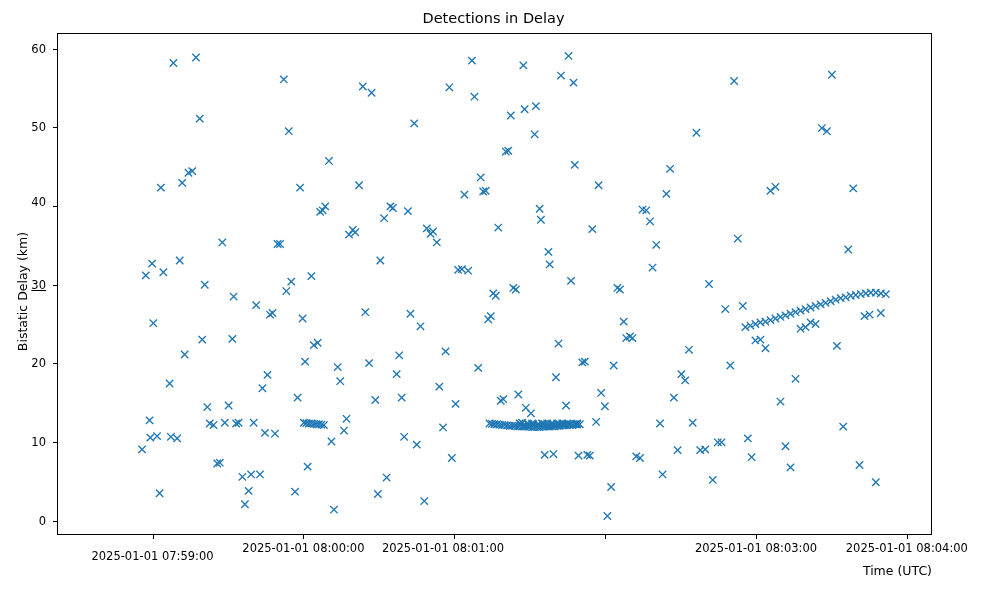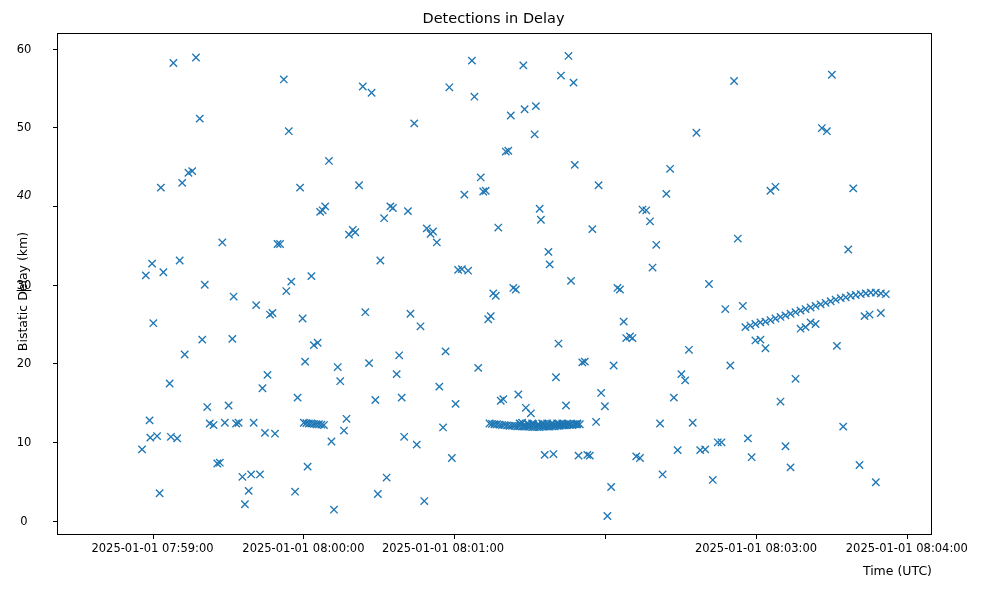--- a/index.html
+++ b/index.html
@@ -22,21 +22,21 @@
     width:875px;height:502px;
     border:1px solid #000000;
     box-sizing:border-box;
     background:#ffffff;
     overflow:hidden;
   }
   #plotlayer{position:absolute;left:0;top:0;width:100%;height:100%;}
   #ylabels{position:absolute;left:0;top:0;width:987px;height:590px;}
   .ytick-label{
     position:absolute;font-size:11.5px;color:#000000;
-    text-align:center;width:44px;left:2px;transform:translateY(-50%);
+    text-align:right;width:44px;left:2px;transform:translateY(-50%);
   }
   .ytick-mark{
     position:absolute;left:53px;width:4px;height:1px;background:#000000;
   }
   .xtick-label{
     position:absolute;font-size:11.5px;color:#000000;
     text-align:center;width:170px;transform:translateX(-50%);
     top:541px;white-space:nowrap;
   }
   .xtick-mark{
@@ -62,27 +62,27 @@
 
   <div id="ylabels">
       <div class="ytick-label" style="top: 520.837px;">0</div>
       <div class="ytick-mark" style="top: 520.837px;"></div>
       <div class="ytick-label" style="top: 442.154px;">10</div>
       <div class="ytick-mark" style="top: 442.154px;"></div>
       <div class="ytick-label" style="top: 363.47px;">20</div>
       <div class="ytick-mark" style="top: 363.47px;"></div>
       <div class="ytick-label" style="top: 284.787px; text-decoration: underline;">30</div>
       <div class="ytick-mark" style="top: 284.787px;"></div>
-      <div class="ytick-label" style="top: 195px; font-style: italic;">40</div>
+      <div class="ytick-label" style="top: 202px;">40</div>
       <div class="ytick-mark" style="top: 206.103px;"></div>
       <div class="ytick-label" style="top: 127.42px;">50</div>
       <div class="ytick-mark" style="top: 127.42px;"></div>
       <div class="ytick-label" style="top: 48.7367px;">60</div>
       <div class="ytick-mark" style="top: 48.7367px;"></div>
-      <div class="xtick-label" style="left: 152.546px;">2025-01-01 07:59:00</div>
+      <div class="xtick-label" style="left: 152.546px; margin-top: 8px;">2025-01-01 07:59:00</div>
       <div class="xtick-mark" style="left: 152.546px;"></div>
       <div class="xtick-label" style="left: 303.408px;">2025-01-01 08:00:00</div>
       <div class="xtick-mark" style="left: 303.408px;"></div>
       <div class="xtick-label" style="left: 443px;">2025-01-01 08:01:00</div>
       <div class="xtick-mark" style="left: 454.27px;"></div>
       <div class="xtick-mark" style="left: 605.132px;"></div>
       <div class="xtick-label" style="left: 755.994px;">2025-01-01 08:03:00</div>
       <div class="xtick-mark" style="left: 755.994px;"></div>
       <div class="xtick-label" style="left: 906.856px;">2025-01-01 08:04:00</div>
       <div class="xtick-mark" style="left: 906.856px;"></div>

